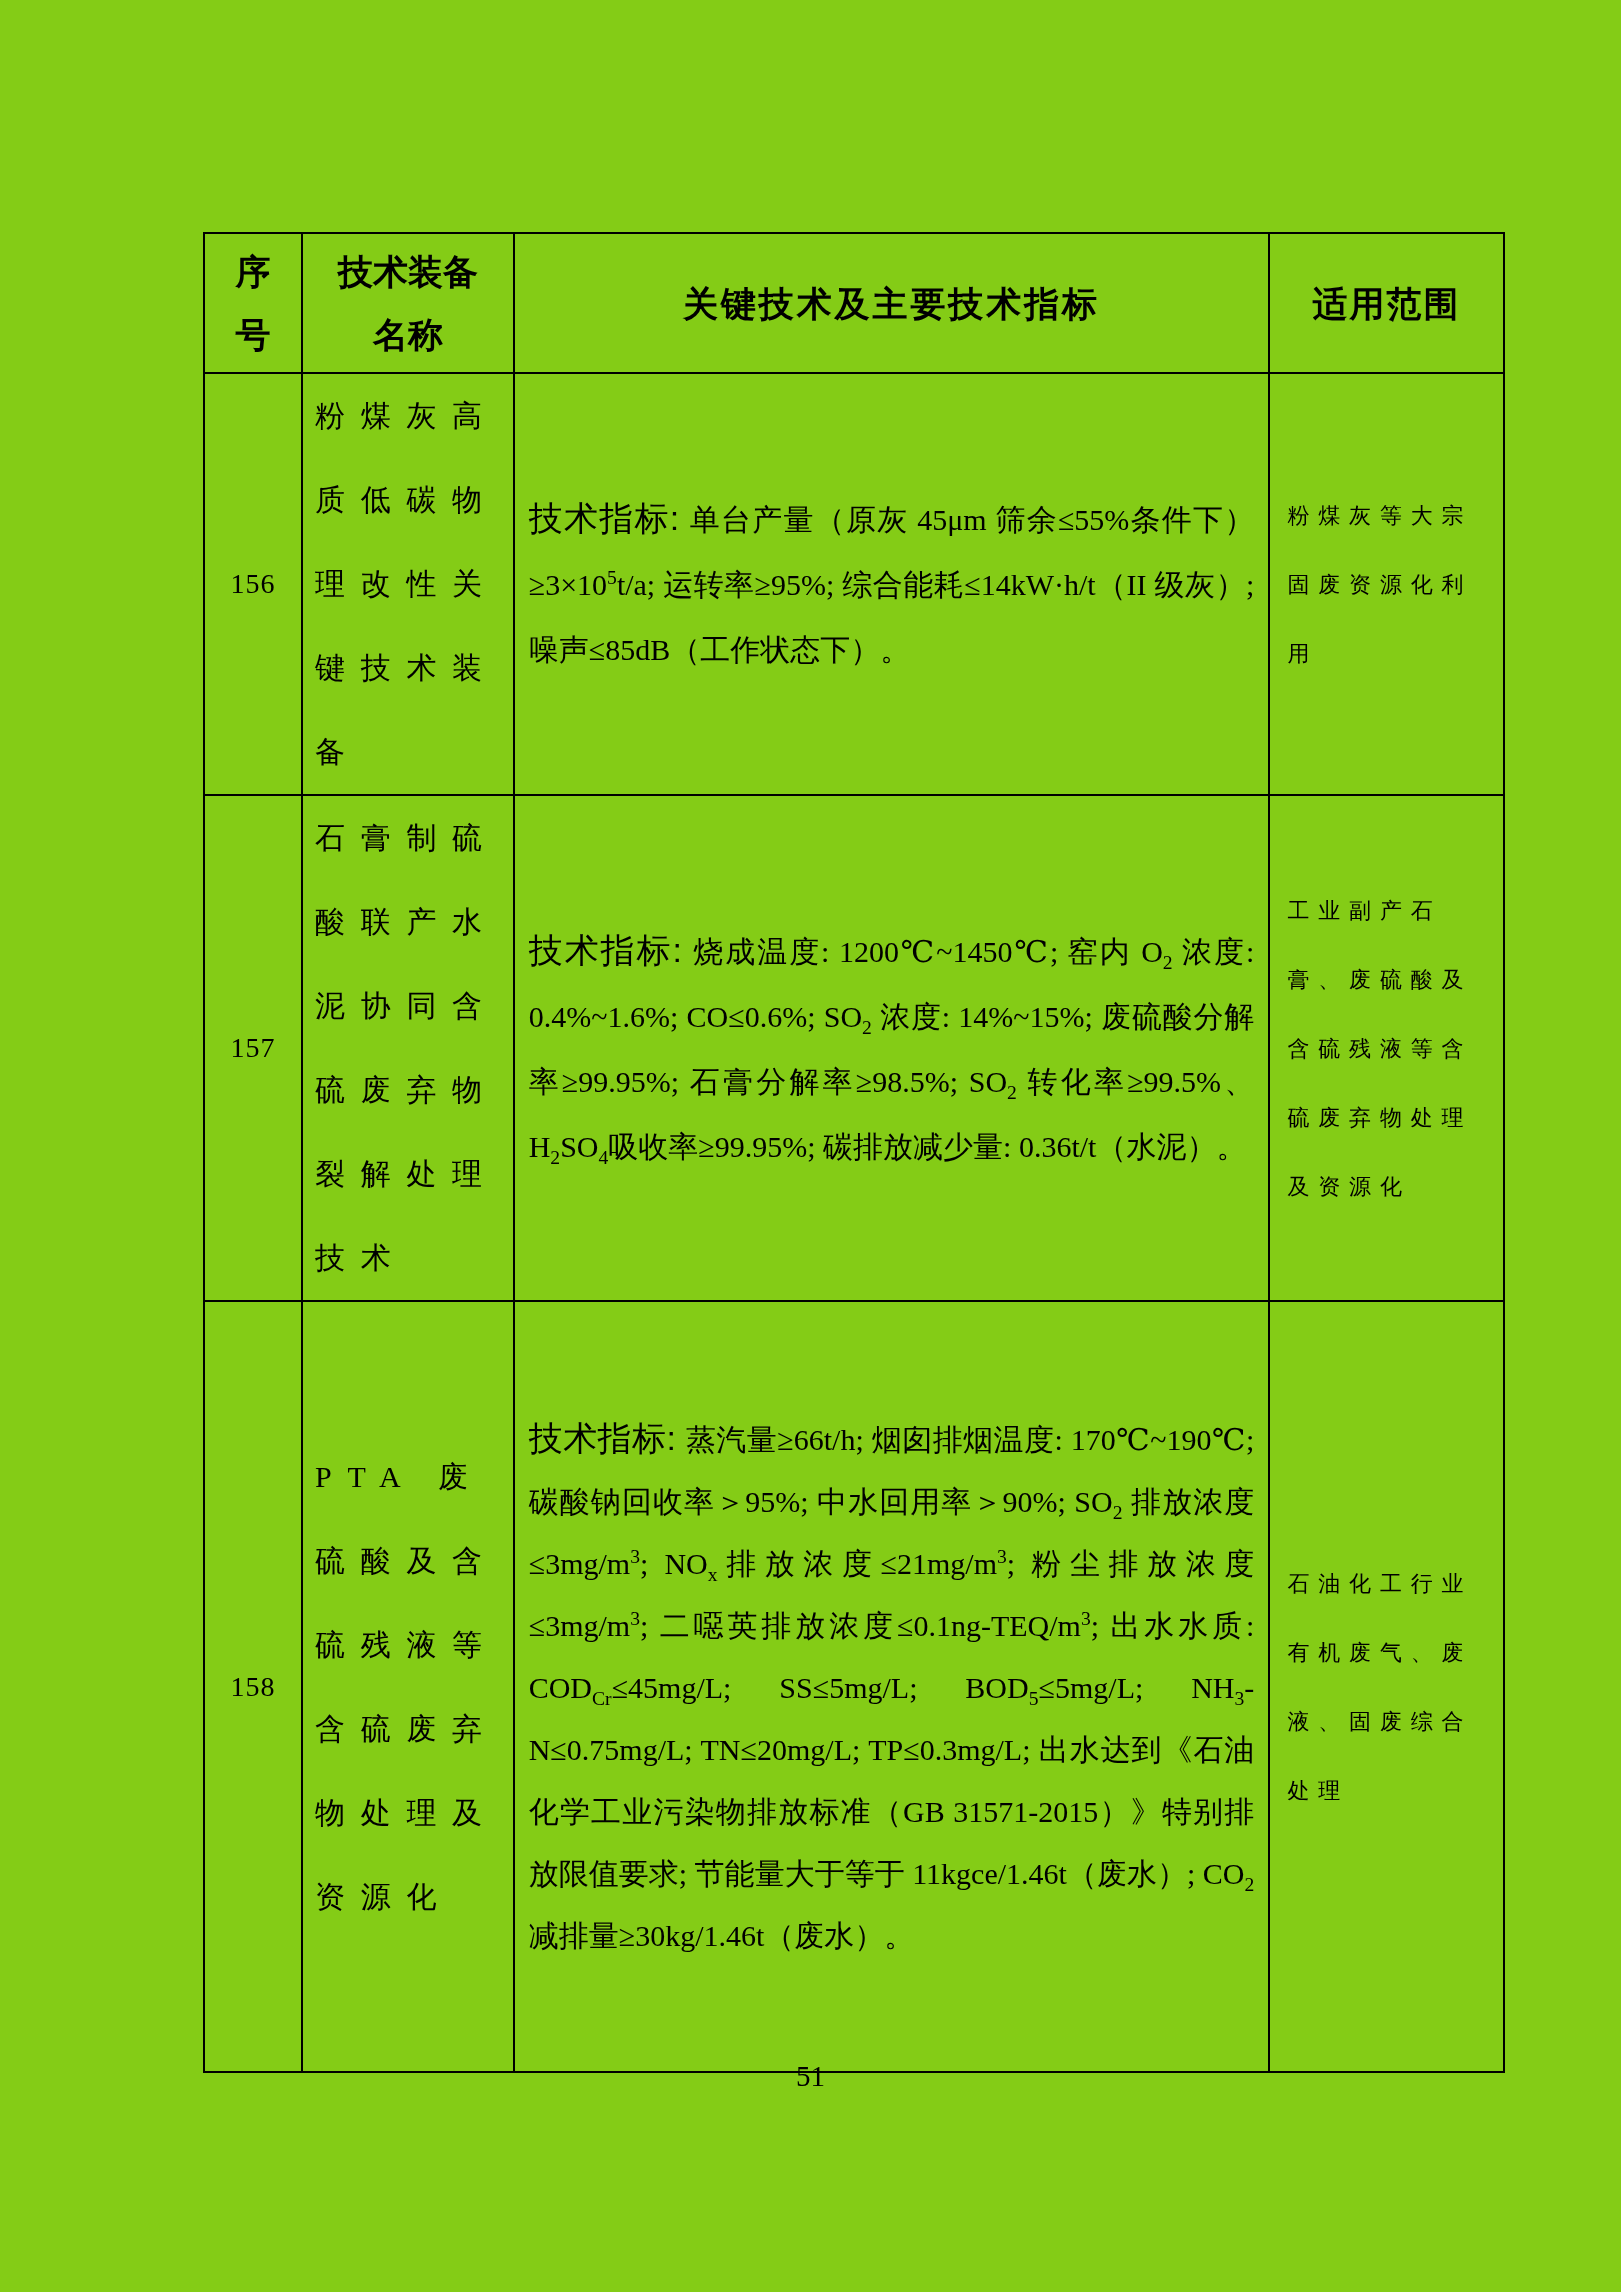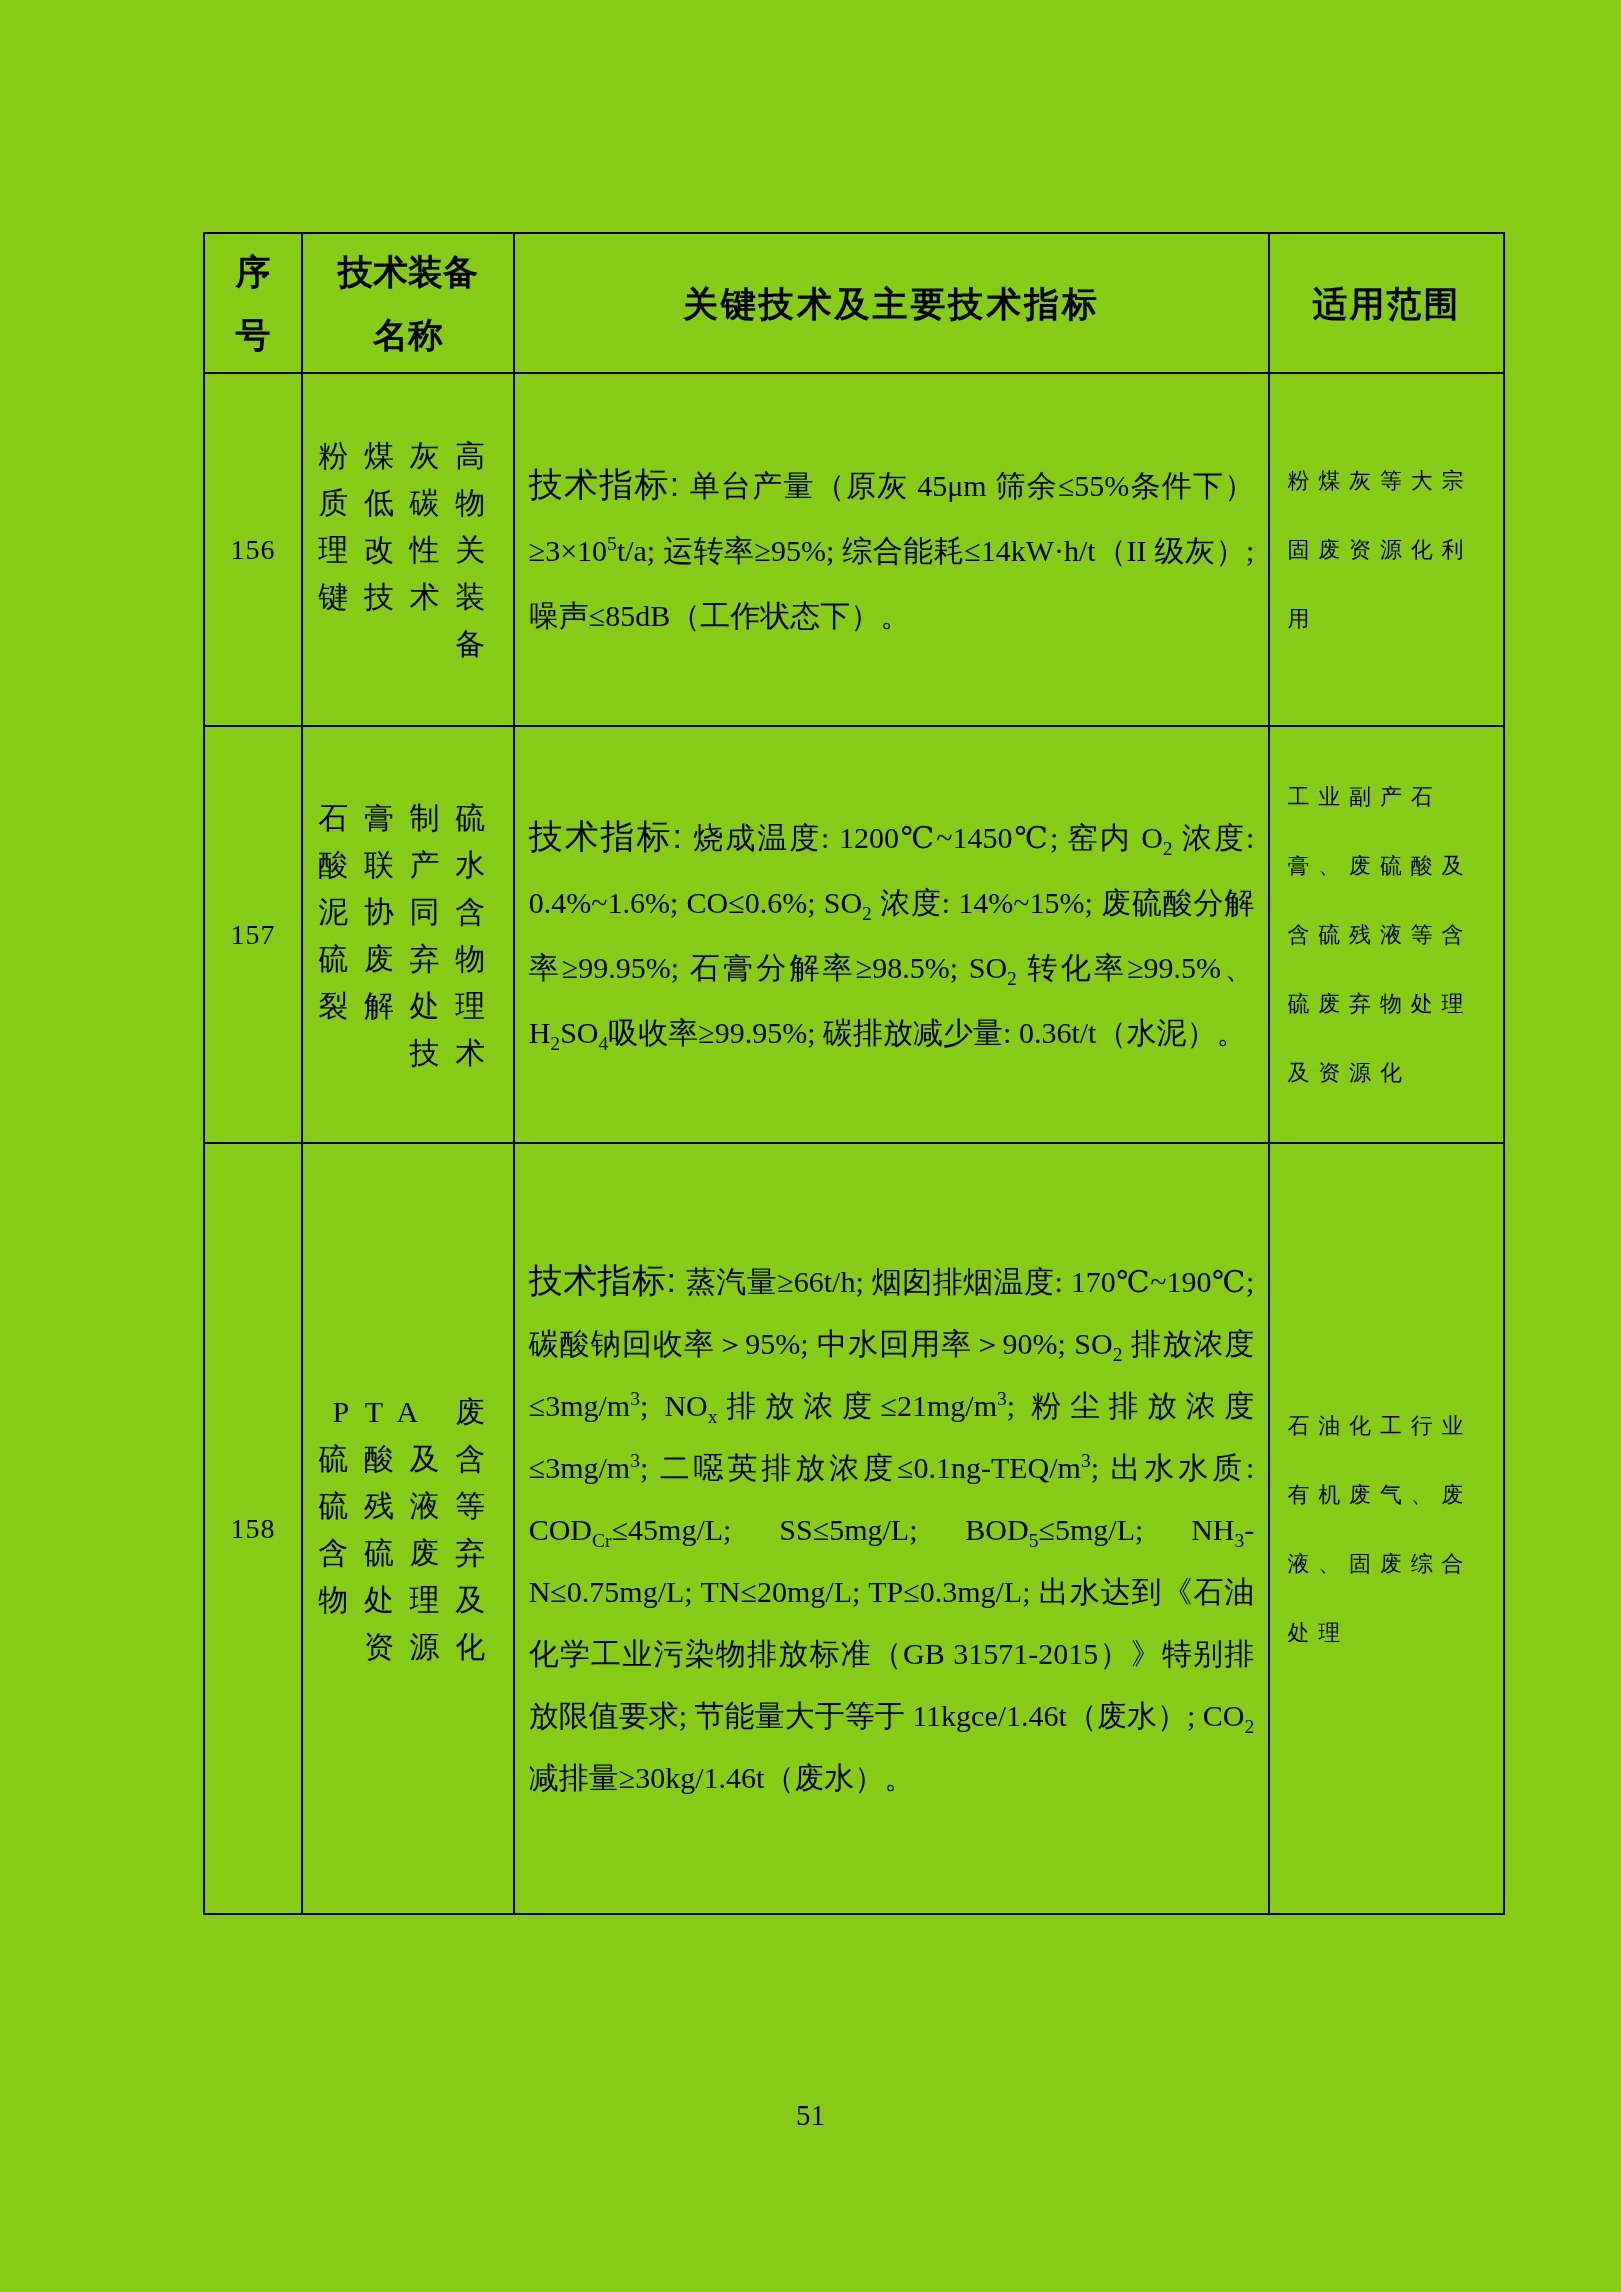--- a/index.html
+++ b/index.html
@@ -44,23 +44,23 @@
 
   .num {
     font-size:28px;
     text-align:center;
     letter-spacing:1px;
   }
   .namebox {
     width:186px;
     margin:0 auto;
     font-size:30px;
-    line-height:47px;
+    line-height:84px;
     letter-spacing:15.7px;
-    text-align:right;
+    text-align:left;
   }
   .scopebox {
     width:198px;
     margin:0 auto;
     font-size:22px;
     line-height:69px;
     letter-spacing:8.8px;
     text-align:left;
     font-family:Liberation Serif, serif;
   }
@@ -78,21 +78,20 @@
     font-family:"Liberation Sans","DejaVu Sans",sans-serif;
     font-size:34px;
   }
   .pageno {
     position:absolute;
     top:2060px;
     left:0;
     width:100%;
     text-align:center;
     font-size:29px;
-    margin-top:39px;
   }
 </style>
 </head>
 <body>
 
 <div class="page">
 
   <table class="doc">
     <colgroup>
       <col style="width:98px">

